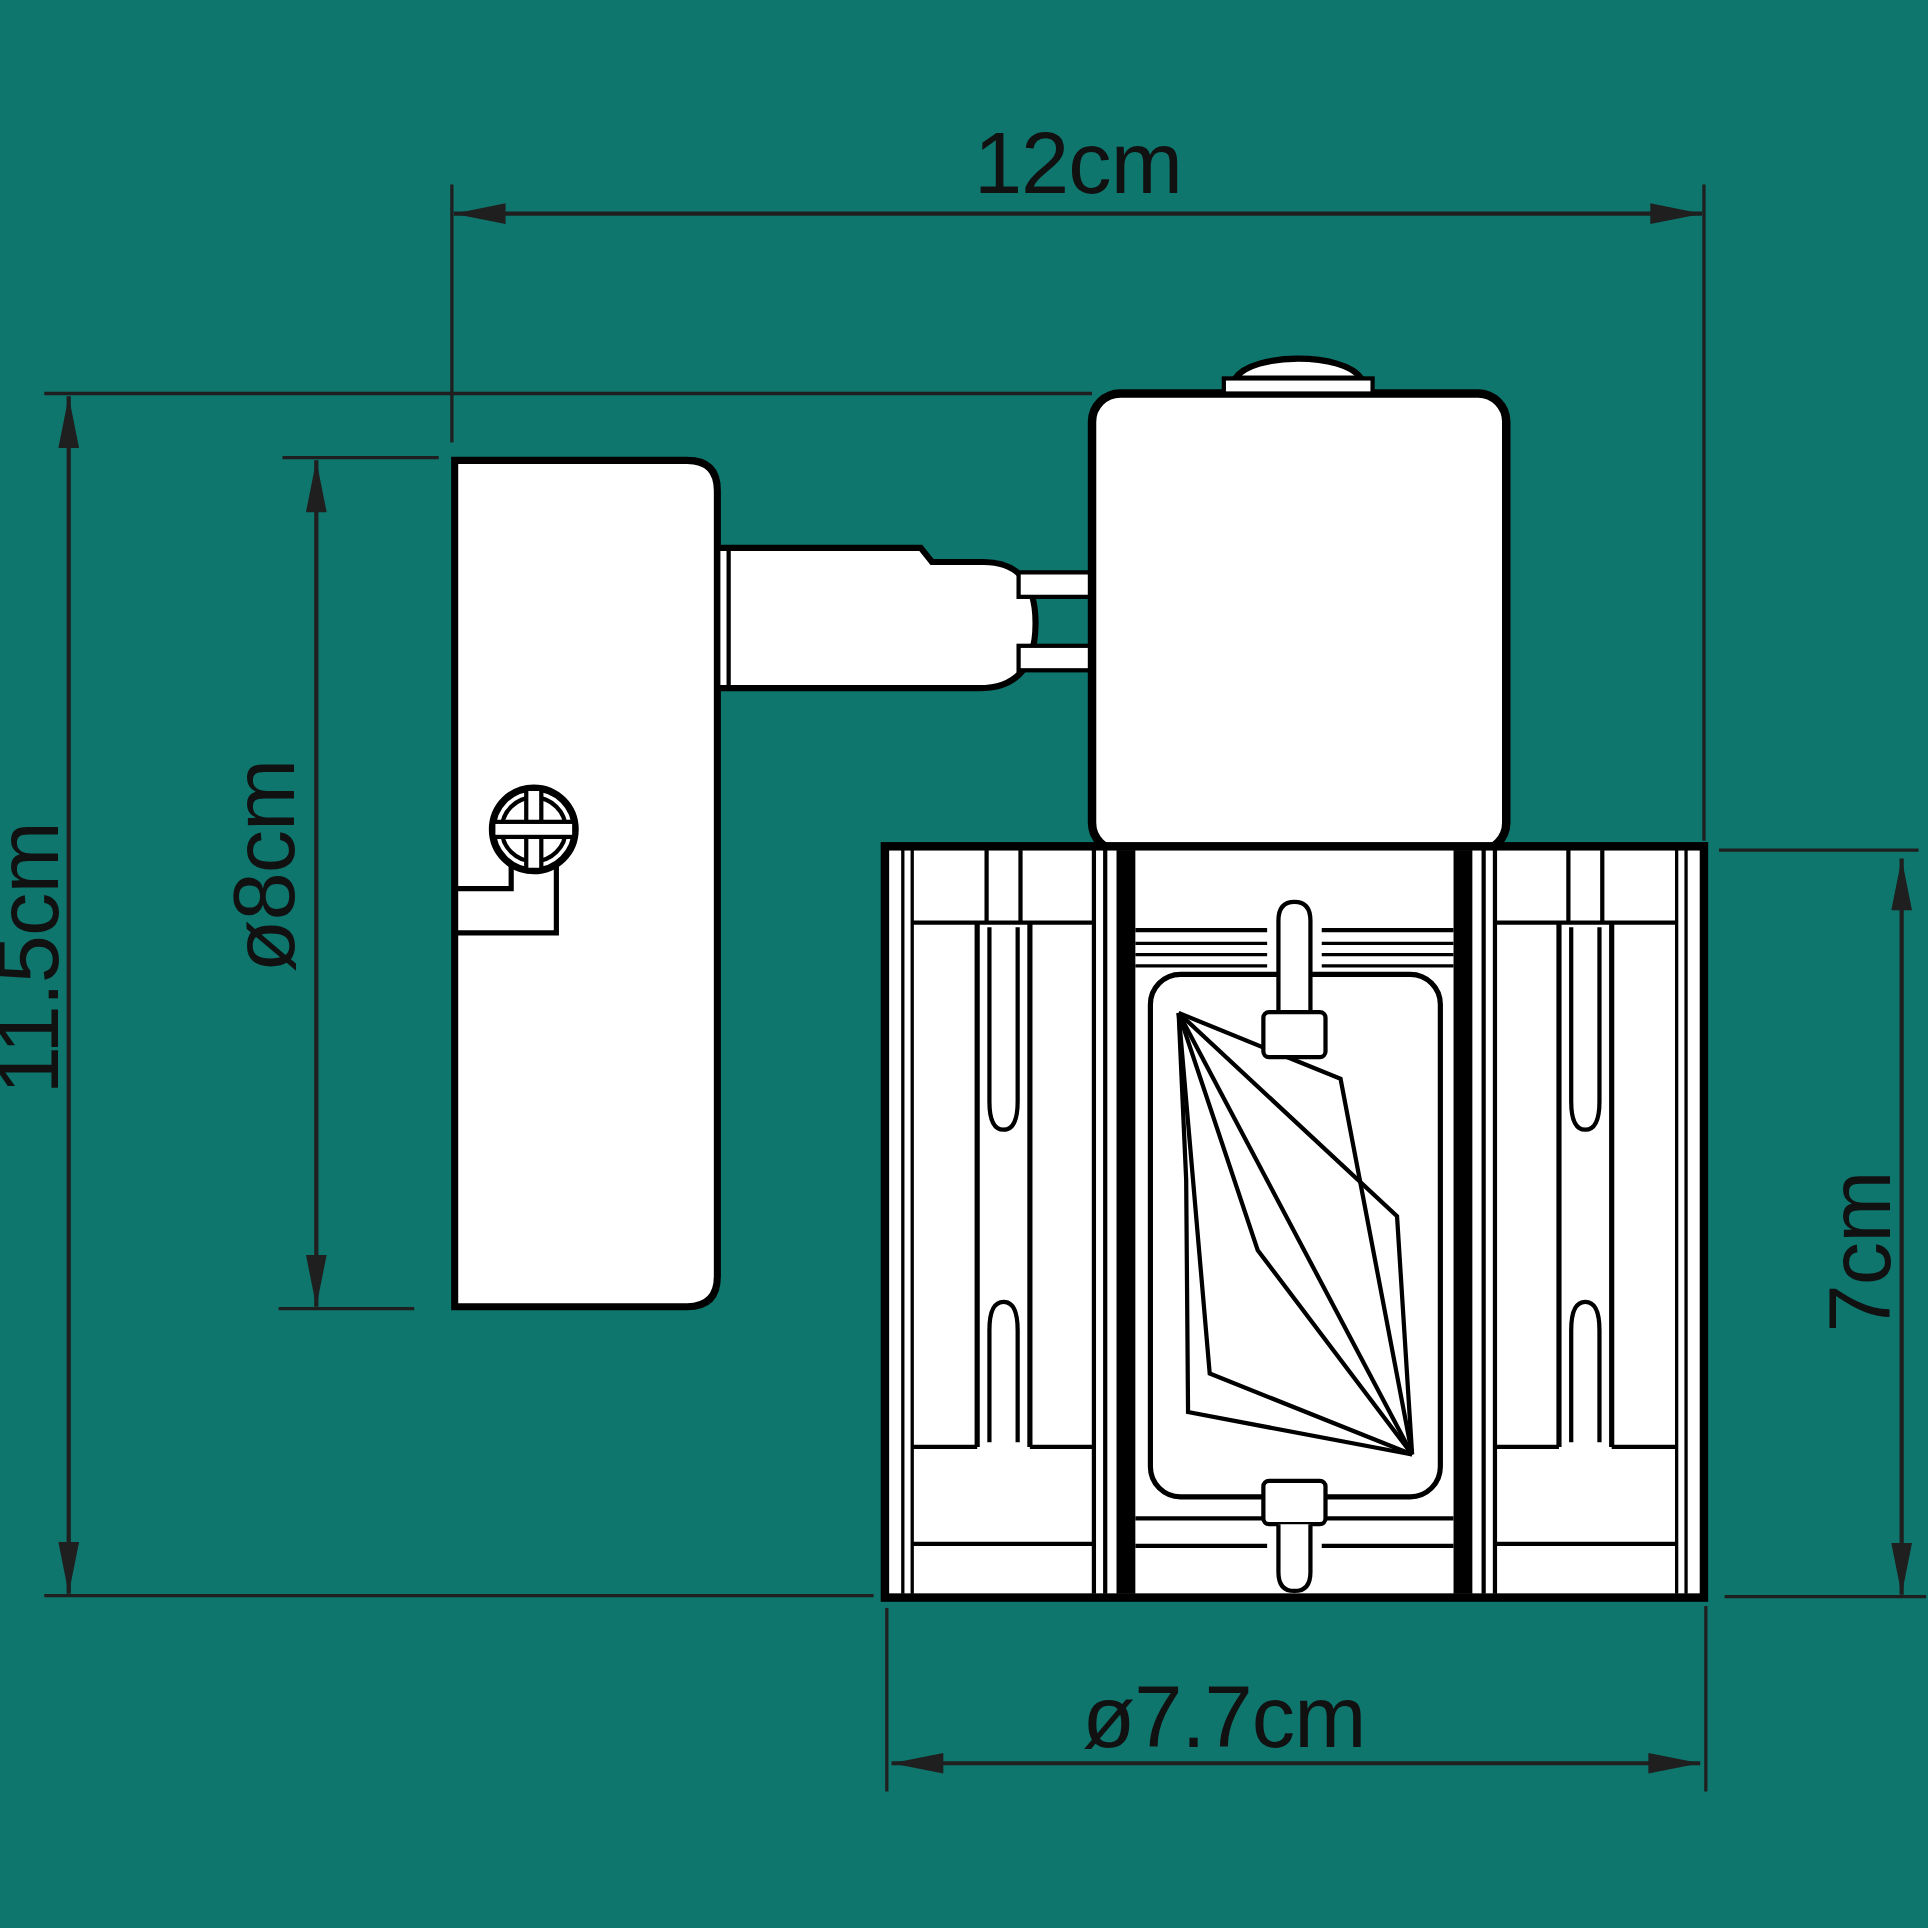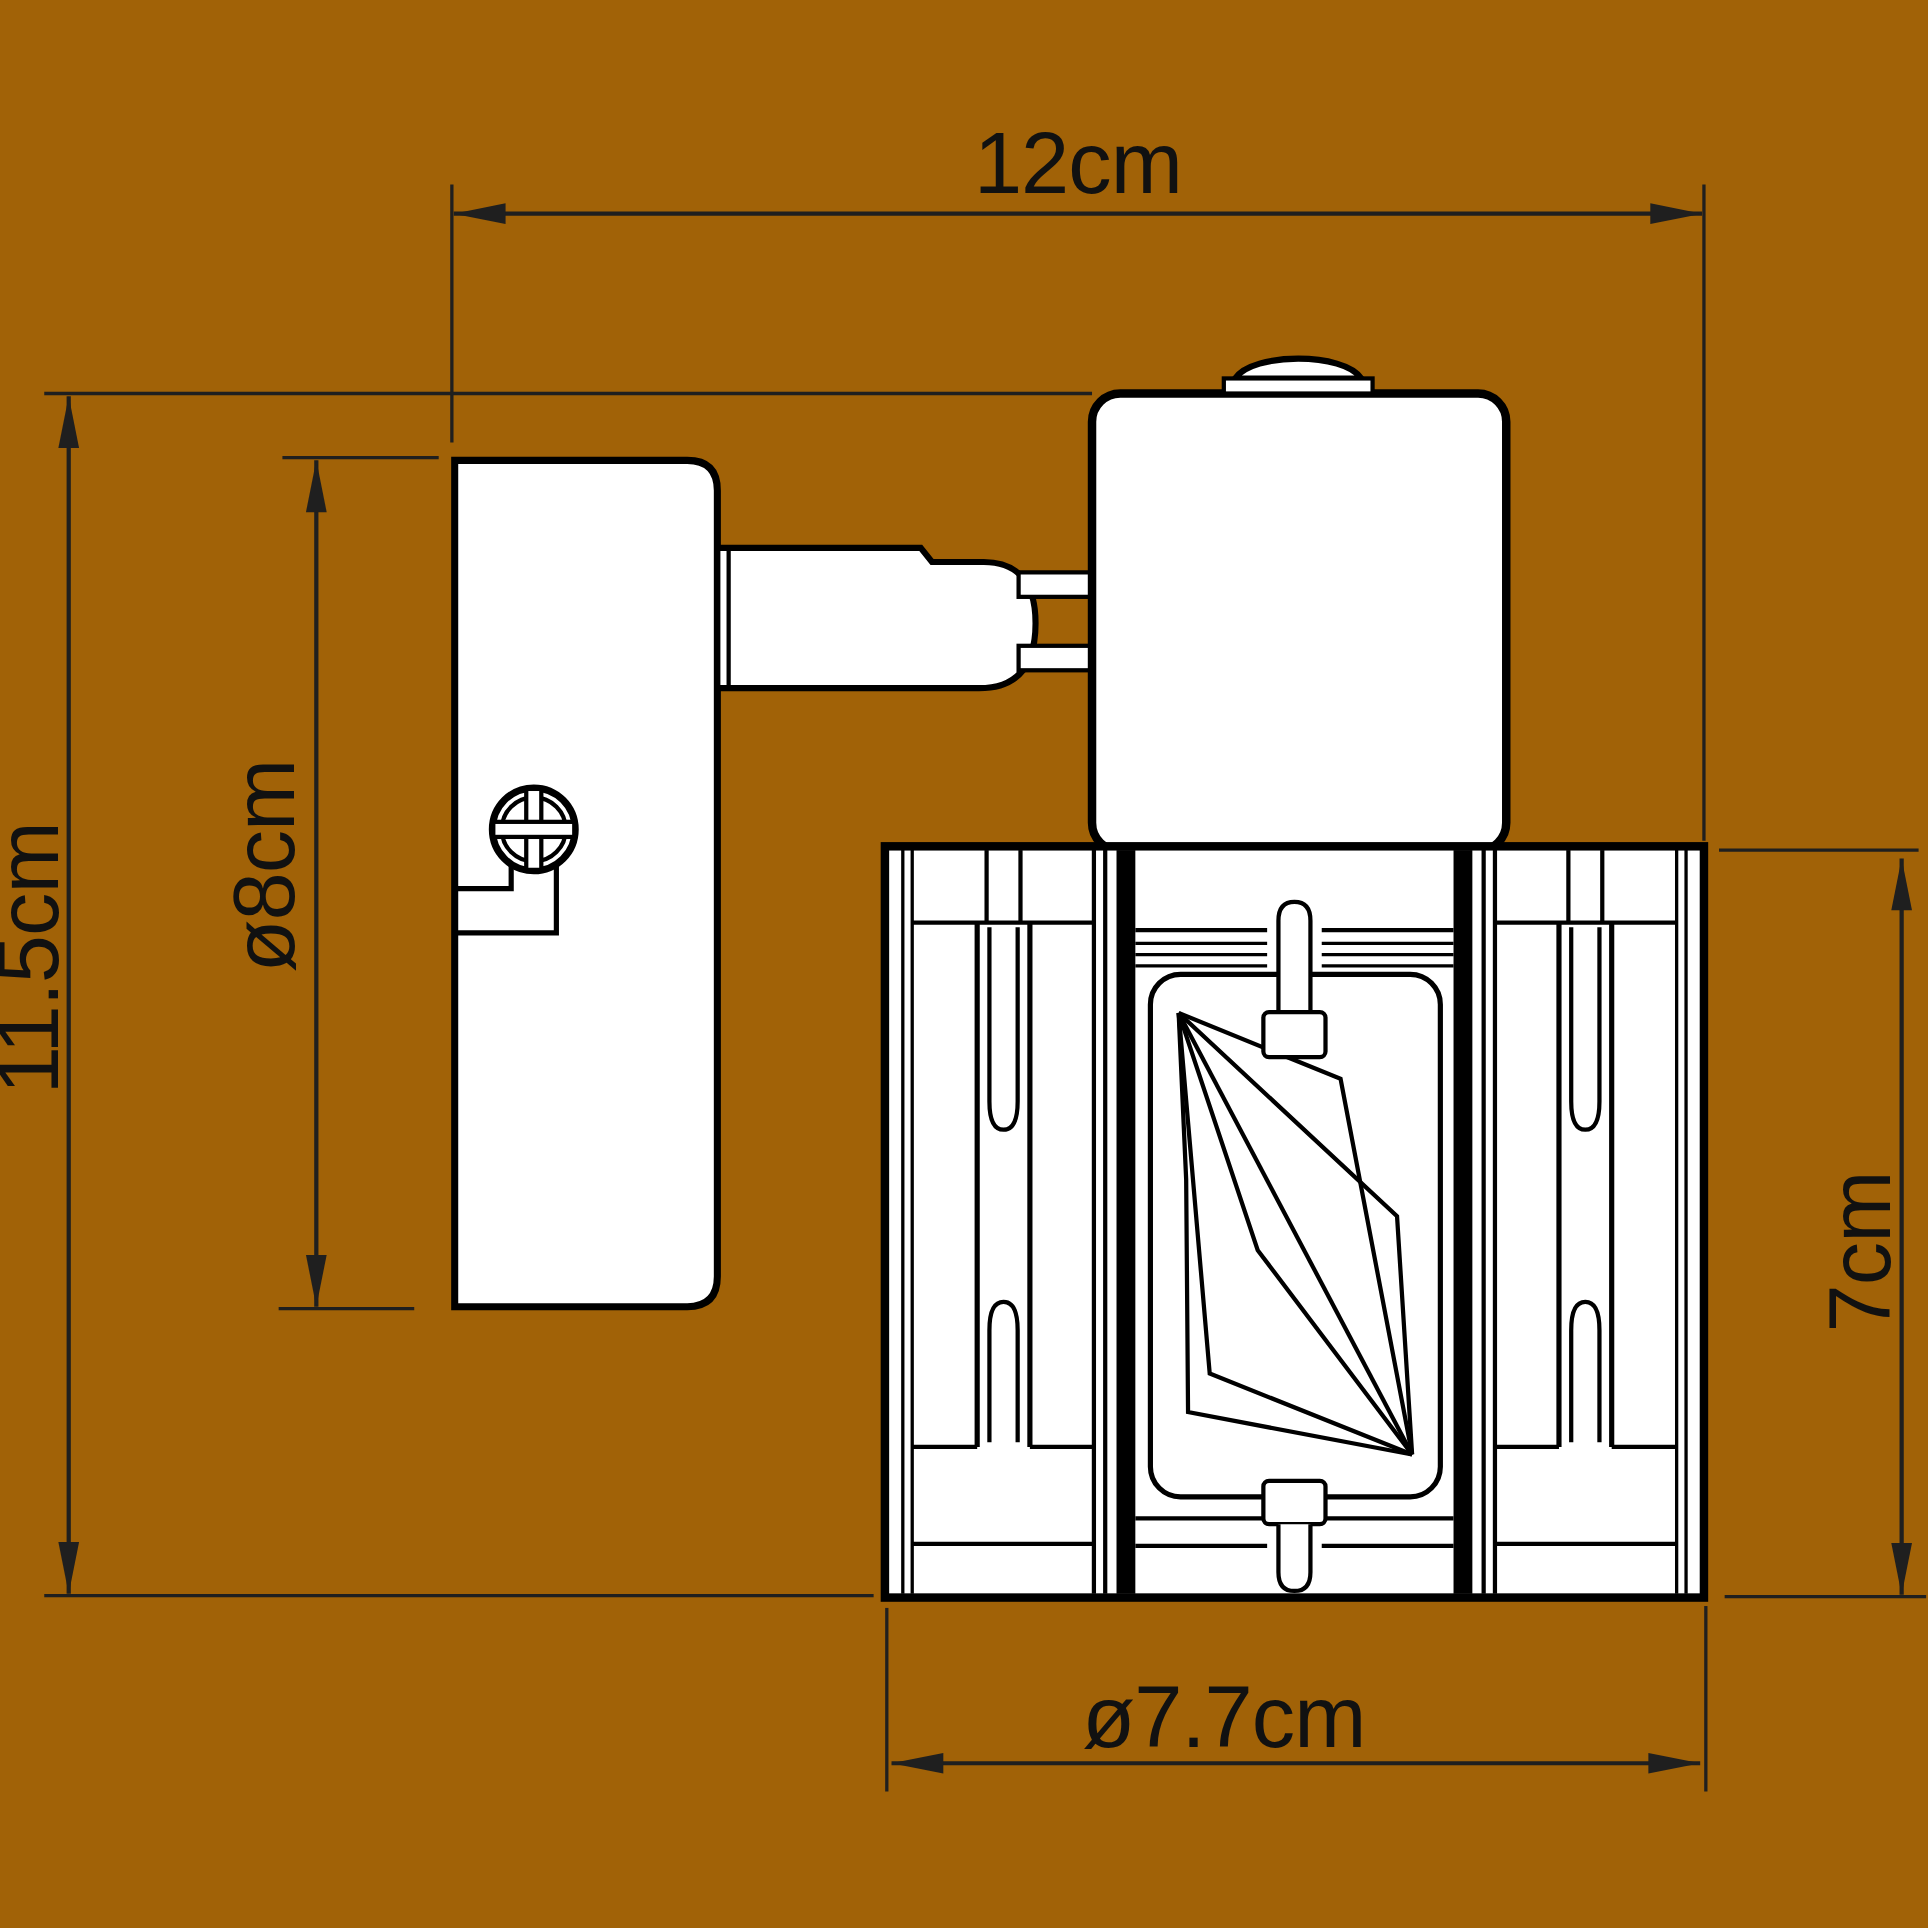--- a/index.html
+++ b/index.html
@@ -1,16 +1,16 @@
 <!DOCTYPE html>
 <html style="font-size:15px"><head>
 <meta charset="utf-8">
 <style>
   html,body{margin:0;padding:0;background:#ffffff;}
-  .canvas{position:relative;width:1928px;height:1928px;background:#a16207;overflow:hidden;
+  .canvas{position:relative;width:1928px;height:1928px;background:#0f766e;overflow:hidden;
           font-family:"Liberation Sans", sans-serif;}
   svg{position:absolute;left:0;top:0;}
   .ln{stroke:#000000;fill:none;stroke-linecap:butt;stroke-linejoin:miter;}
   .wh{fill:#ffffff;}
   .blk{fill:#000000;stroke:none;}
   .s3{stroke-width:3.5px;}
   .s4{stroke-width:4.5px;}
   .s5{stroke-width:5.5px;}
   .s6{stroke-width:6.5px;}
   .s7{stroke-width:7.5px;}

